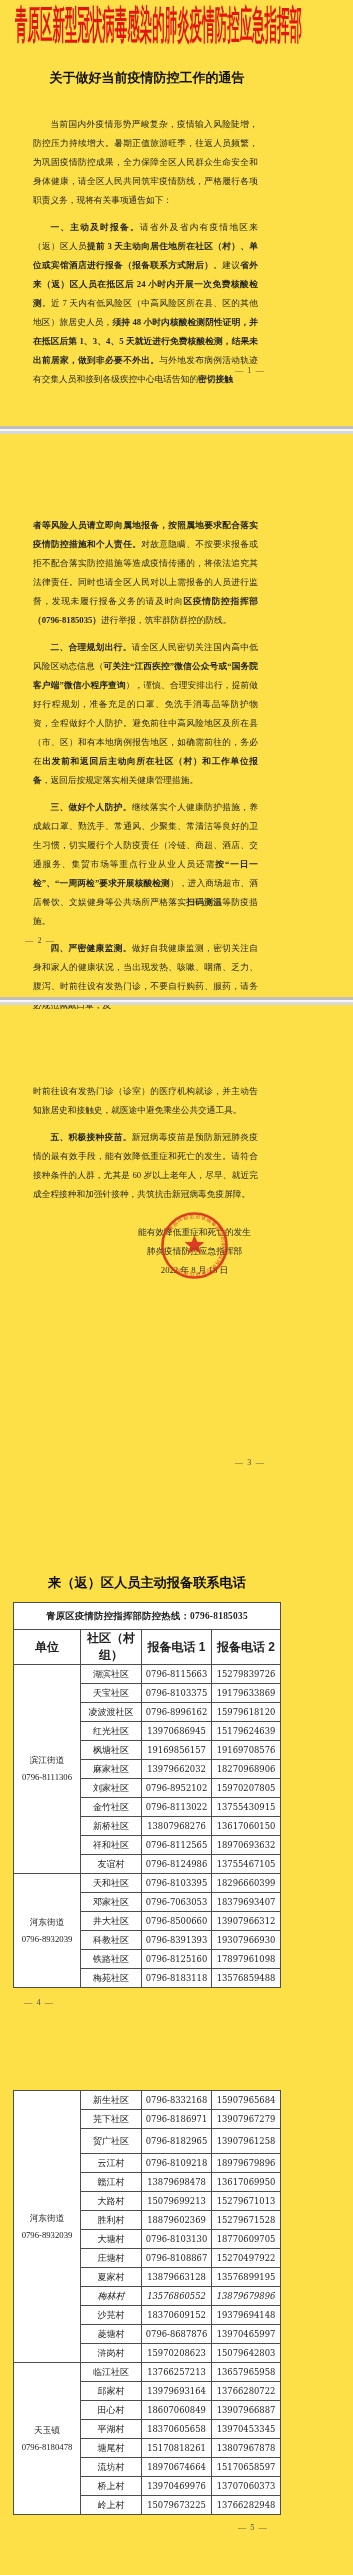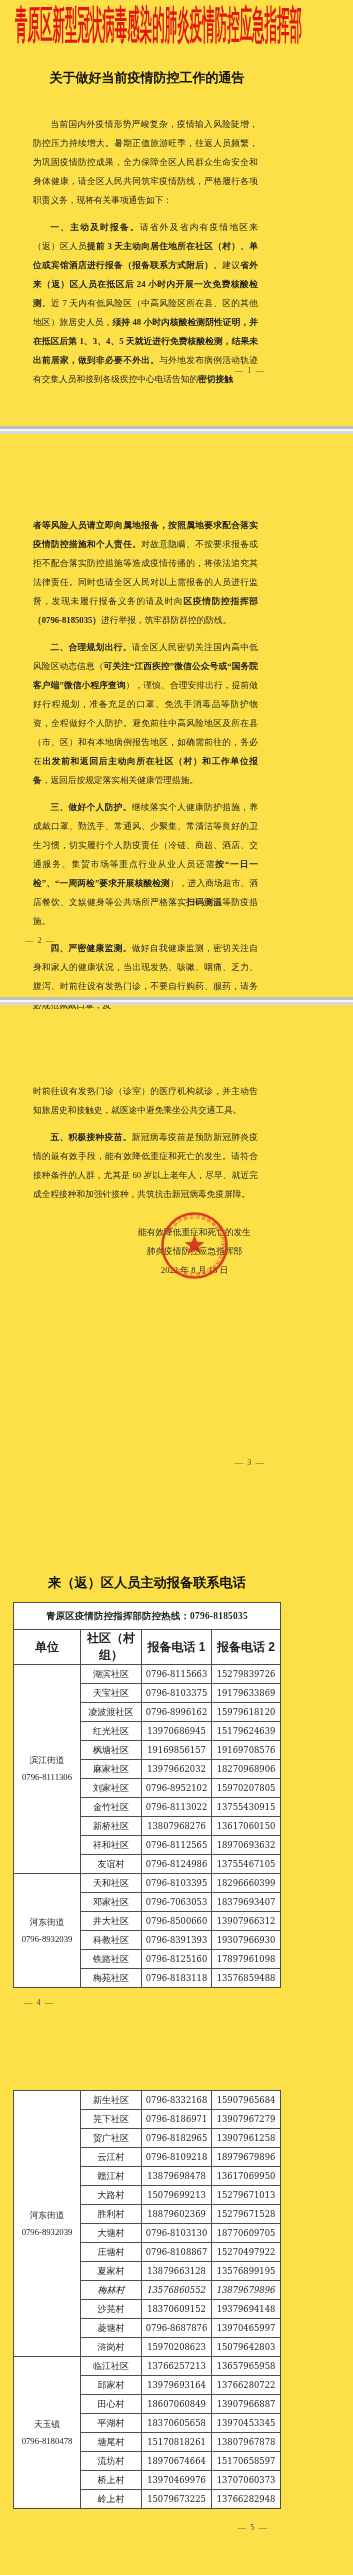--- a/index.html
+++ b/index.html
@@ -243,21 +243,21 @@
           </td>
           <td class="cell-comm">新生社区</td>
           <td class="cell-phone">0796-8332168</td>
           <td class="cell-phone">15907965684</td>
         </tr>
         <tr style="height: 19px;">
           <td class="cell-comm">芫下社区</td>
           <td class="cell-phone">0796-8186971</td>
           <td class="cell-phone">13907967279</td>
         </tr>
-        <tr style="height: 19px;">
+        <tr style="height: 25px;">
           <td class="cell-comm">贸广社区</td>
           <td class="cell-phone">0796-8182965</td>
           <td class="cell-phone">13907961258</td>
         </tr>
         <tr style="height: 19px;">
           <td class="cell-comm">云江村</td>
           <td class="cell-phone">0796-8109218</td>
           <td class="cell-phone">18979679896</td>
         </tr>
         <tr style="height: 19px;">

